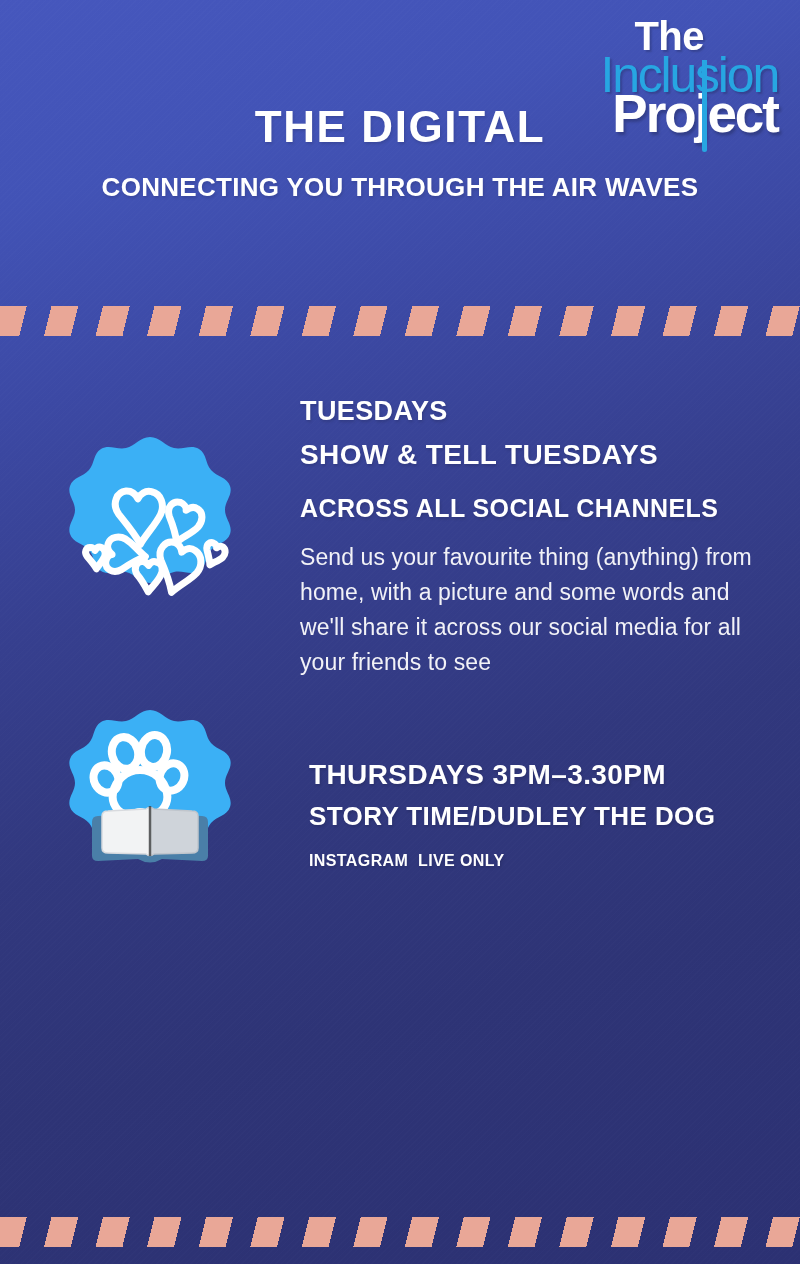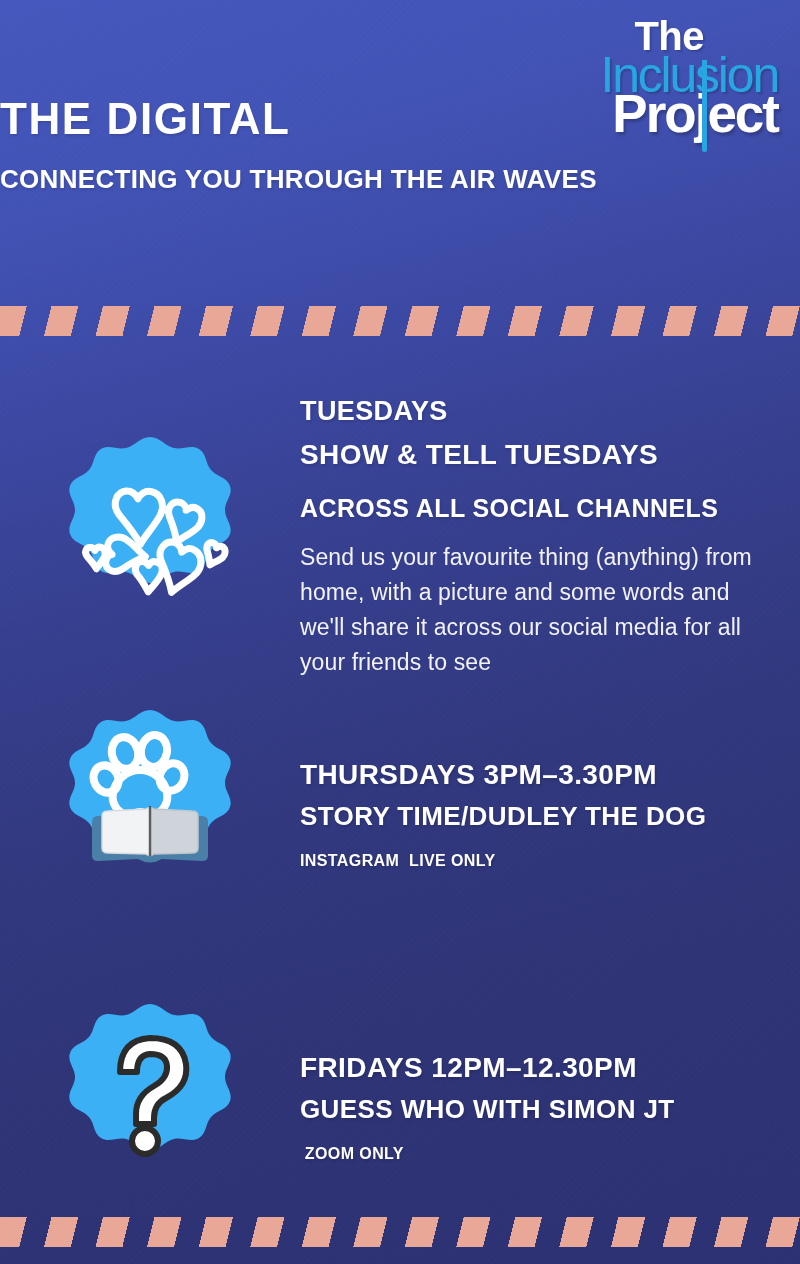--- a/index.html
+++ b/index.html
@@ -82,23 +82,24 @@
     width: 5px;
     height: 92px;
     background: #27a6e2;
     border-radius: 0 0 3px 3px;
     z-index: 6;
   }
 
   
   .headline {
     position: absolute;
-    top: 88px;
+    top: 96px;
     left: 0;
     width: 800px;
+    text-align: center;
     z-index: 3;
   }
   .headline-line {
     display: block;
     font-size: 44px;
     font-weight: bold;
     color: #ffffff;
     letter-spacing: 1.6px;
     line-height: 1.42;
     text-shadow: 1px 2px 3px rgba(0,0,0,0.13);
@@ -135,21 +136,21 @@
   
   .block {
     position: absolute;
     left: 0;
     width: 800px;
     display: flex;
     align-items: center;
     z-index: 3;
   }
   .block-1 { top: 386px; }
-  .block-2 { top: 700px; }
+  .block-2 { top: 700px; gap: 9px; }
   .block-3 { top: 990px; }
 
   .badge-wrap {
     width: 300px;
     display: flex;
     justify-content: center;
     flex-shrink: 0;
   }
   .badge {
     position: relative;
@@ -280,36 +281,16 @@
         </svg>
       </div>
     </div>
     <div class="text-col">
       <span class="kicker">THURSDAYS 3PM–3.30PM</span>
       <span class="title">STORY TIME/DUDLEY THE DOG</span>
       <span class="channel">INSTAGRAM  LIVE ONLY</span>
     </div>
   </div>
 
-  <div class="block block-3">
-    <div class="badge-wrap">
-      <div class="badge">
-        <svg class="badge-bg" viewBox="0 0 200 200">
-          <path fill="#3bb0f5" d="M100 4c10 0 15 9 24 11 9 2 17-4 25 1 8 5 6 14 12 21 6 7 16 7 19 16 3 9-5 15-5 24 0 9 8 15 5 24-3 9-13 9-19 16-6 7-4 16-12 21-8 5-16-1-25 1-9 2-14 11-24 11s-15-9-24-11c-9-2-17 4-25-1-8-5-6-14-12-21-6-7-16-7-19-16-3-9 5-15 5-24 0-9-8-15-5-24 3-9 13-9 19-16 6-7 4-16 12-21 8-5 16 1 25-1 9-2 14-11 24-11z"></path>
-        </svg>
-        <svg class="badge-art" viewBox="0 0 200 200">
-          <g>
-            <path d="M70 72 Q70 40 100 38 Q132 38 136 64 Q139 86 116 98 Q104 104 104 118 L104 124 L86 124 L86 114 Q86 96 104 86 Q118 78 117 66 Q116 54 100 54 Q87 55 87 72 Z" fill="#ffffff" stroke="#2b2b2b" stroke-width="6" stroke-linejoin="round"></path>
-            <circle cx="95" cy="141" r="13" fill="#ffffff" stroke="#2b2b2b" stroke-width="6"></circle>
-          </g>
-        </svg>
-      </div>
-    </div>
-    <div class="text-col">
-      <span class="kicker">FRIDAYS 12PM–12.30PM</span>
-      <span class="title">GUESS WHO WITH SIMON JT</span>
-      <span class="channel"> ZOOM ONLY</span>
-    </div>
-  </div>
 
   <div class="stripes stripes-bottom"></div>
 
 </div>
 
 </body></html>

